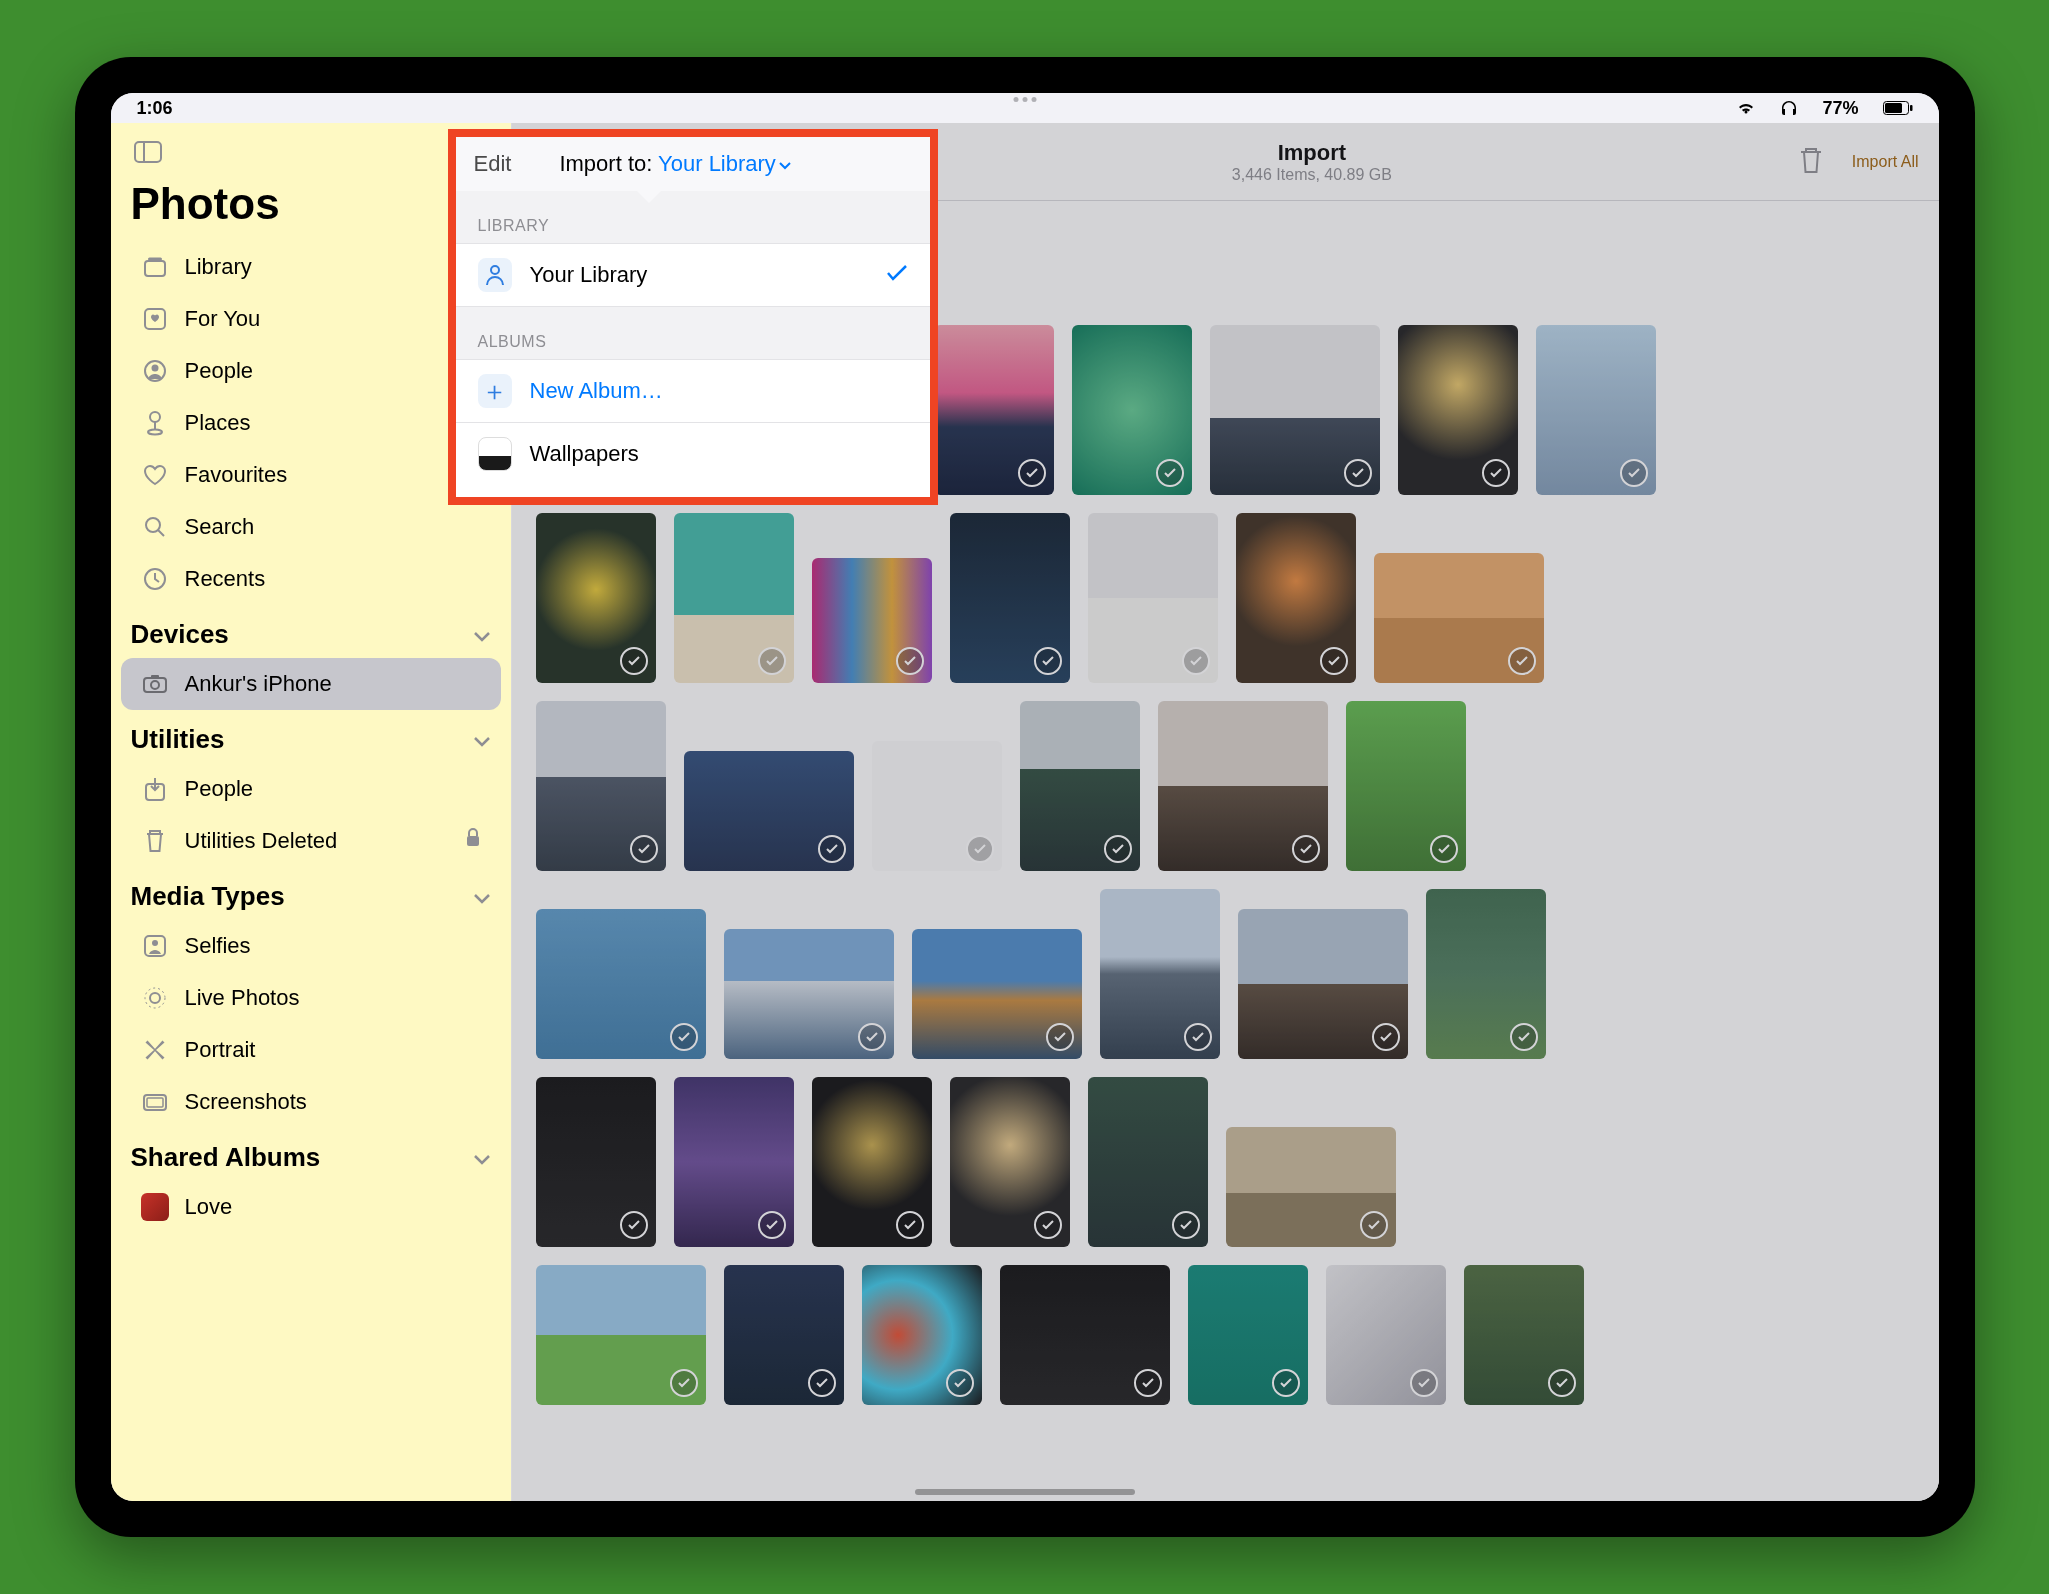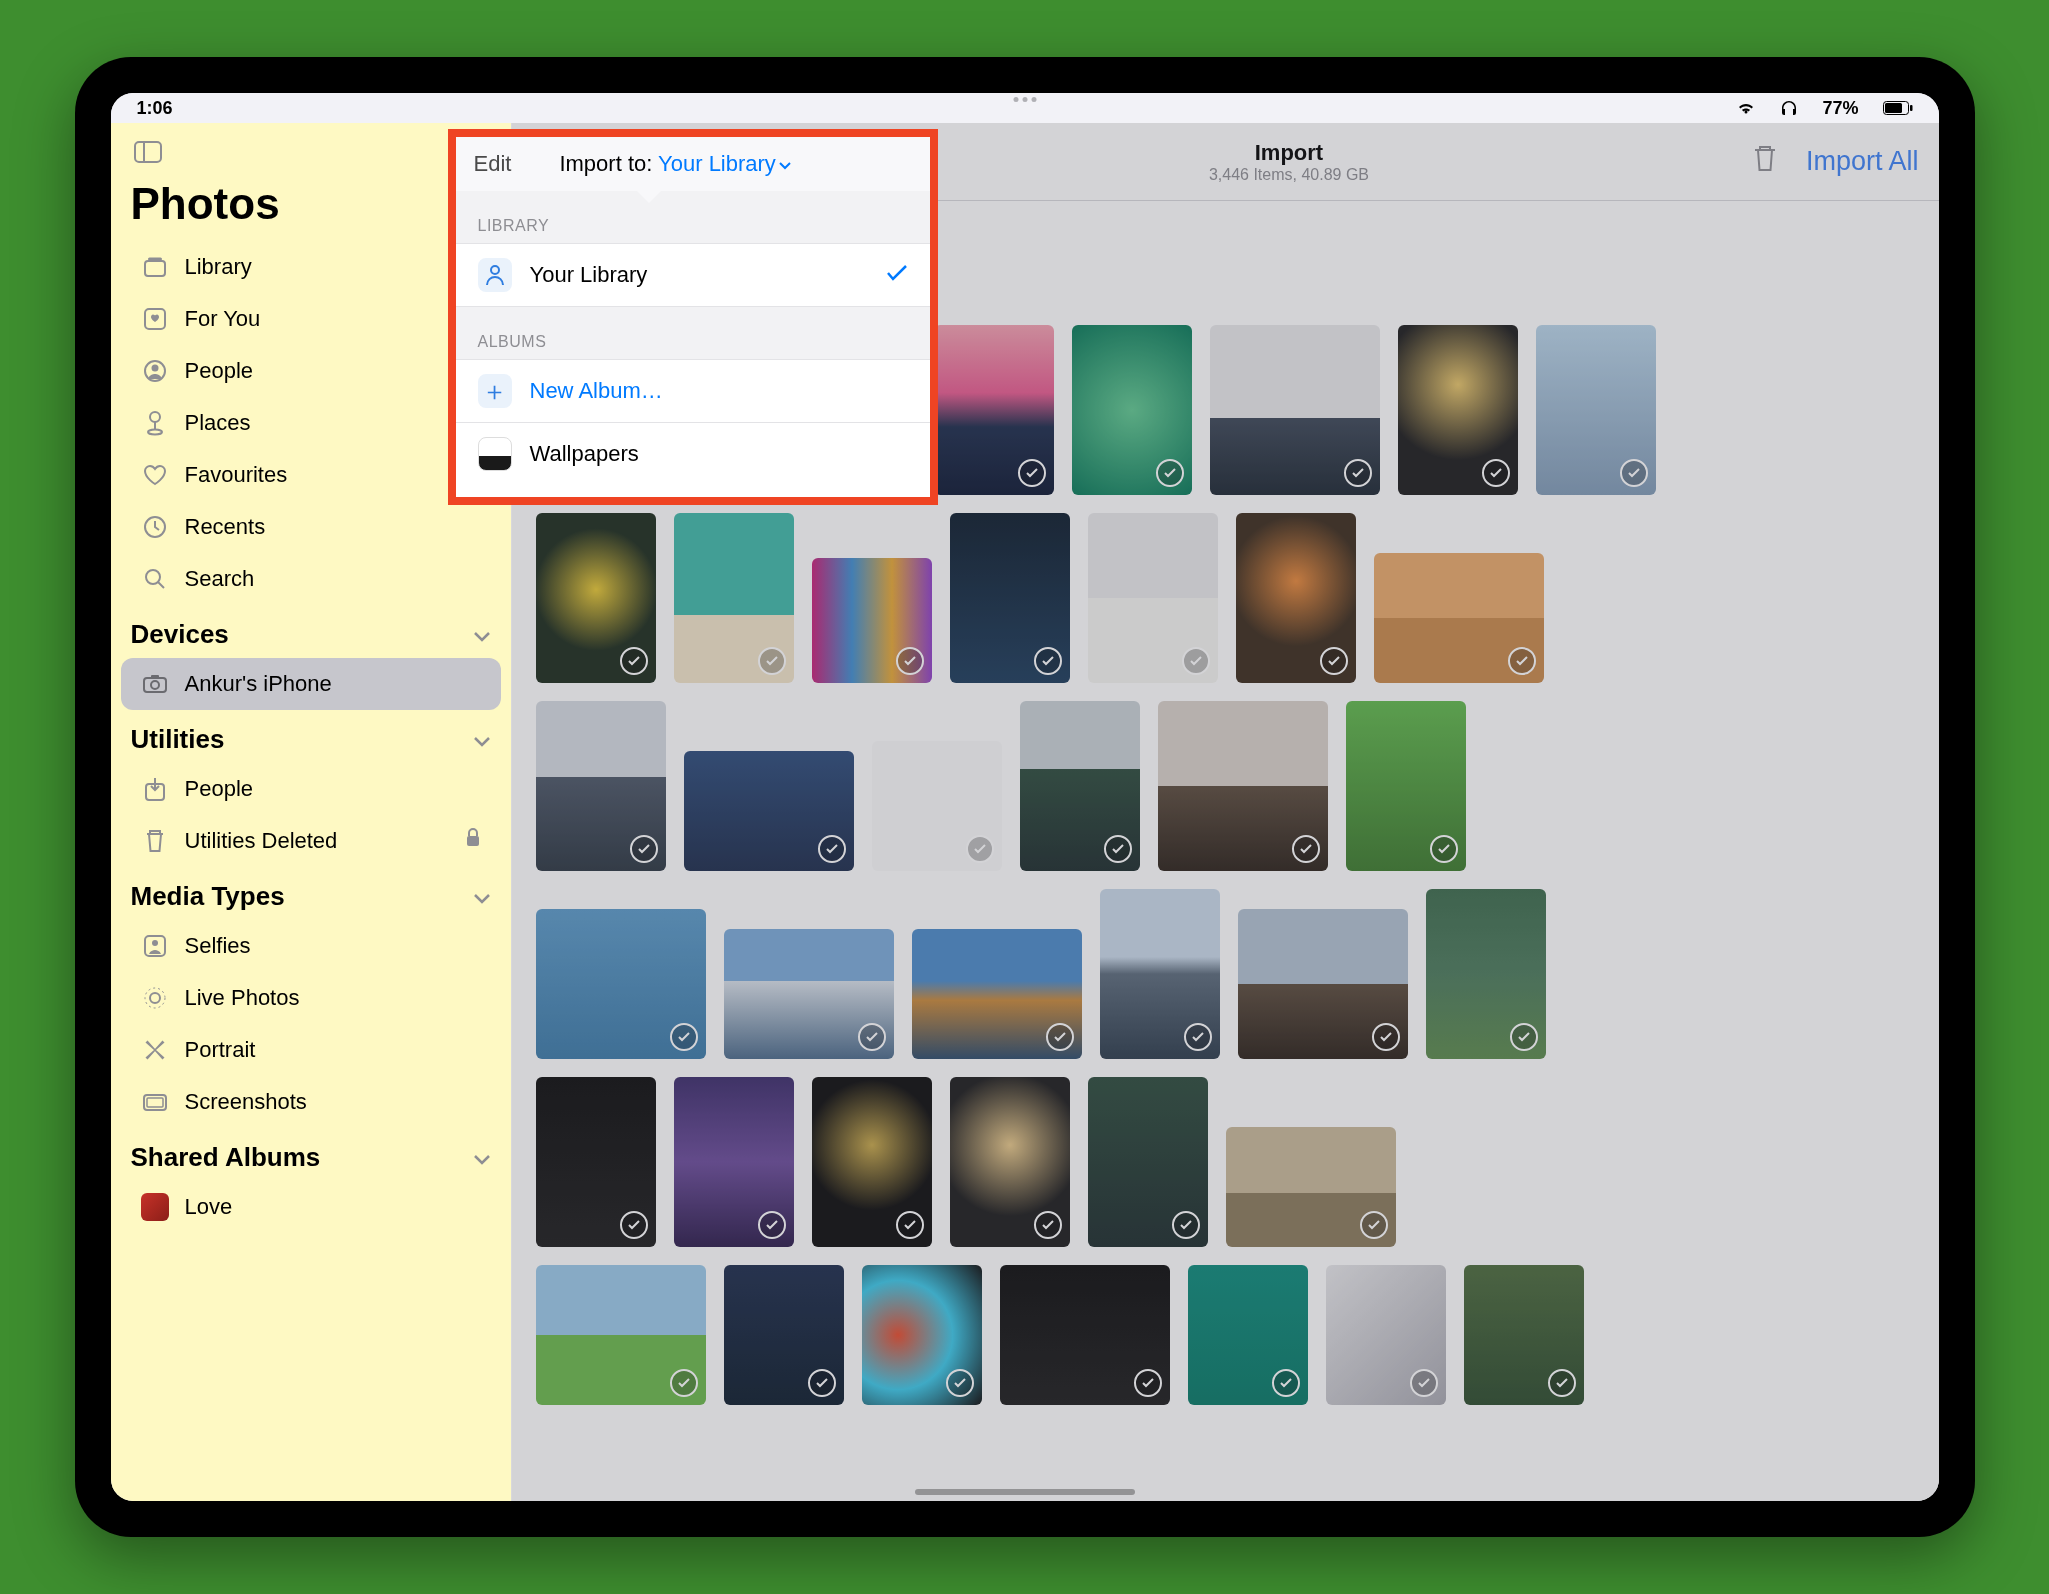--- a/index.html
+++ b/index.html
@@ -102,21 +102,21 @@
     display:flex;
     align-items:center;
     border-bottom:1px solid #d8d8dc;
     padding: 0 20px;
     gap:20px;
   }
   .toolbar-left { display:flex; align-items:center; gap:20px; font-size:22px; color:#007aff; }
   .toolbar-center { flex:1; text-align:center; }
   .toolbar-title { font-size:22px; font-weight:600; }
   .toolbar-sub { font-size:16px; color:#8e8e93; }
-  .toolbar-right { display:flex; align-items:center; gap:28px; font-size:27px; color:#3b82f6; }
+  .toolbar-right { display:flex; align-items:center; gap:28px; font-size:16px; color:#a16207; }
   .trash-icon { color:#8e8e93; }
 
   .section-select { text-align:left; padding: 10px 24px; color:#8e8e93; font-size:22px; }
 
   .grid {
     flex:1;
     overflow:hidden;
     padding: 0 24px;
   }
   .grid-row {
@@ -297,34 +297,34 @@
           <span class="side-icon">
               <svg width="26" height="24" viewBox="0 0 26 24">
                 <path d="M13 21s-10-6-10-13c0-3 2.5-5 5-5 2 0 4 1.5 5 3 1-1.5 3-3 5-3 2.5 0 5 2 5 5 0 7-10 13-10 13z" fill="none" stroke="#8e8e93" stroke-width="2"></path>
               </svg>
             </span>
           <span>Favourites</span>
         </div>
         <div class="side-item">
           <span class="side-icon">
               <svg width="24" height="24" viewBox="0 0 24 24">
+                <circle cx="10" cy="10" r="7" fill="none" stroke="#8e8e93" stroke-width="2"></circle>
+                <line x1="15" y1="15" x2="21" y2="21" stroke="#8e8e93" stroke-width="2"></line>
+              </svg>
+            </span>
+          <span>Search</span>
+        </div>
+        <div class="side-item">
+          <span class="side-icon">
+              <svg width="24" height="24" viewBox="0 0 24 24">
                 <circle cx="12" cy="12" r="10" fill="none" stroke="#8e8e93" stroke-width="2"></circle>
                 <path d="M12 6v6l4 3" fill="none" stroke="#8e8e93" stroke-width="2"></path>
               </svg>
             </span>
           <span>Recents</span>
-        </div>
-        <div class="side-item">
-          <span class="side-icon">
-              <svg width="24" height="24" viewBox="0 0 24 24">
-                <circle cx="10" cy="10" r="7" fill="none" stroke="#8e8e93" stroke-width="2"></circle>
-                <line x1="15" y1="15" x2="21" y2="21" stroke="#8e8e93" stroke-width="2"></line>
-              </svg>
-            </span>
-          <span>Search</span>
         </div>
 
         <div class="side-section">
           <span>Devices</span>
           <span class="chev"><svg width="18" height="12" viewBox="0 0 18 12">
                 <path d="M2 2l7 7 7-7" fill="none" stroke="#8e8e93" stroke-width="2.5"></path>
               </svg></span>
         </div>
         <div class="side-item selected">
           <span class="side-icon">

